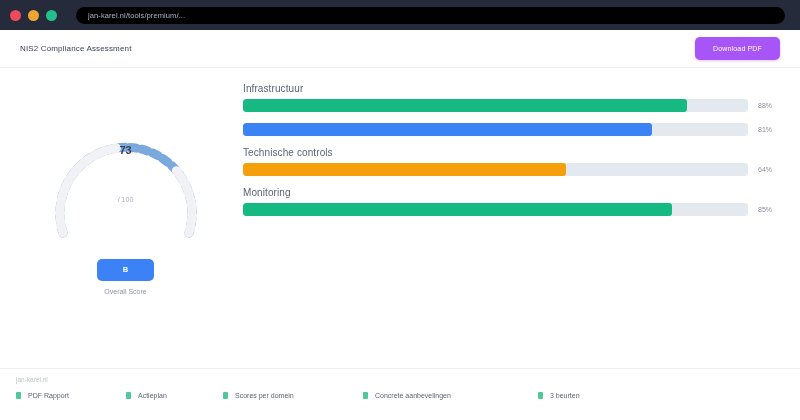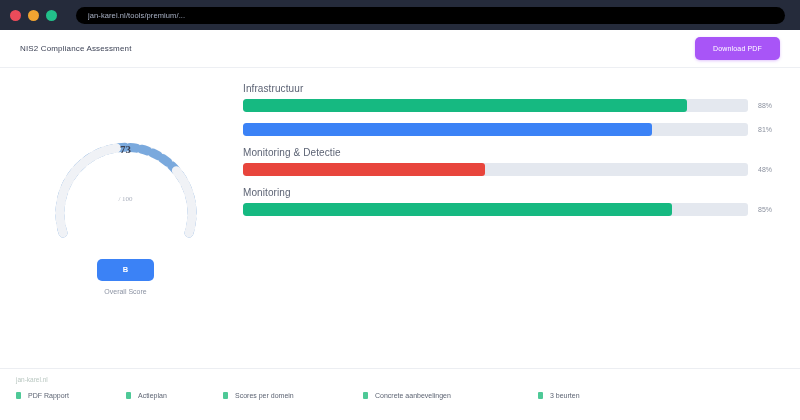--- a/index.html
+++ b/index.html
@@ -51,21 +51,21 @@
     position: absolute; top: 69px; left: 0; right: 0; bottom: 52px;
     display: flex; padding: 12px 18px 0 18px; gap: 10px;
   }
 
   
   .gauge-col {
     width: 215px; flex: 0 0 215px;
     display: flex; flex-direction: column; align-items: center;
     padding-top: 12px;
   }
-  .gauge-wrap { position: relative; width: 178px; height: 160px; font-family: Liberation Serif, serif; }
+  .gauge-wrap { position: relative; width: 178px; height: 160px; }
   .gauge-wrap svg { position: absolute; top: 0; left: 0; }
   .gauge-center {
     position: absolute; top: 0; left: 0; width: 100%; height: 100%;
     display: flex; flex-direction: column; align-items: center;
     justify-content: center; pointer-events: none;
   }
   .gauge-value { font-size: 11px; font-weight: bold; color: #3a4052; }
   .gauge-max { font-size: 7px; color: #aab0bd; margin-top: 40px; }
   .grade-badge {
     margin-top: 6px; background: #3b82f6; color: #fff;
@@ -150,26 +150,26 @@
         </div>
         <div class="bar-row">
           <div class="bar-line">
             <div class="bar-track" style="background: rgb(228, 232, 239);">
               <div class="bar-fill" style="width: 81%; background: rgb(59, 130, 246);"></div>
             </div>
             <div class="bar-pct">81%</div>
           </div>
         </div>
         <div class="bar-row">
-          <div class="bar-label">Monitoring &amp; Detectie</div>
-          <div class="bar-line">
-            <div class="bar-track" style="background: rgb(228, 232, 239);">
-              <div class="bar-fill" style="width: 48%; background: rgb(232, 69, 60);"></div>
-            </div>
-            <div class="bar-pct">48%</div>
+          <div class="bar-label">Technische controls</div>
+          <div class="bar-line">
+            <div class="bar-track" style="background: rgb(228, 232, 239);">
+              <div class="bar-fill" style="width: 64%; background: rgb(245, 160, 11);"></div>
+            </div>
+            <div class="bar-pct">64%</div>
           </div>
         </div>
         <div class="bar-row">
           <div class="bar-label">Monitoring</div>
           <div class="bar-line">
             <div class="bar-track" style="background: rgb(228, 232, 239);">
               <div class="bar-fill" style="width: 85%; background: rgb(22, 185, 129);"></div>
             </div>
             <div class="bar-pct">85%</div>
           </div>

